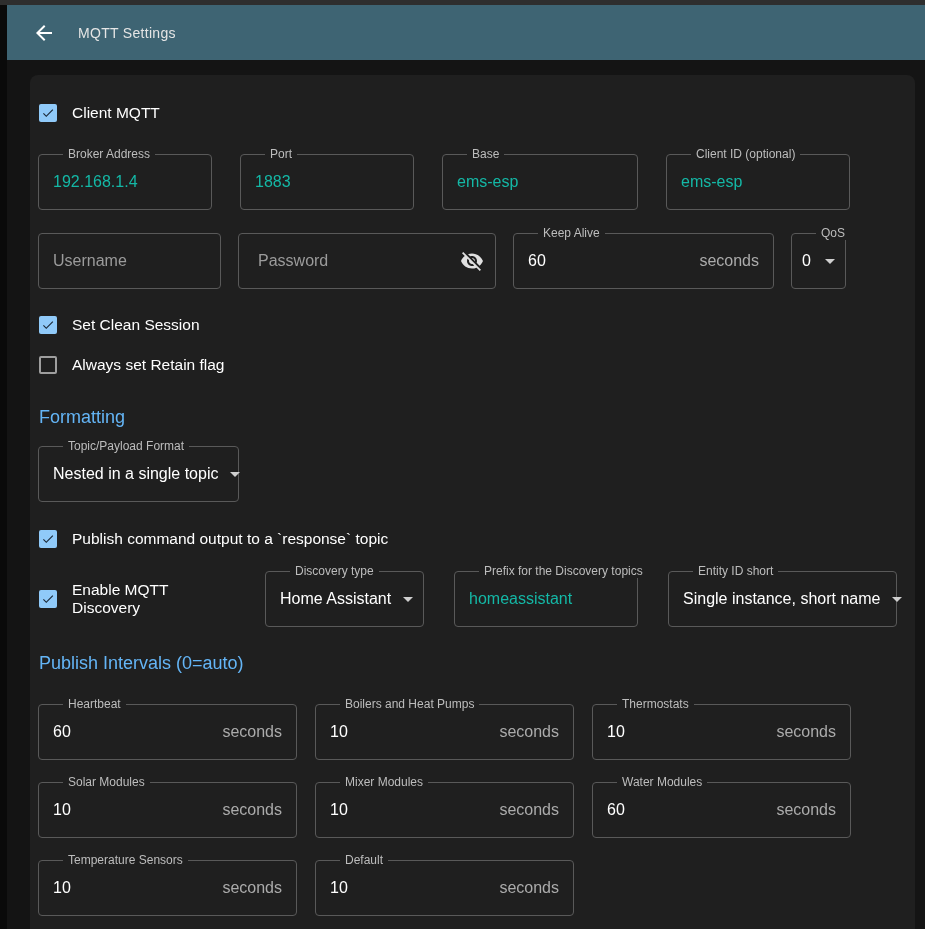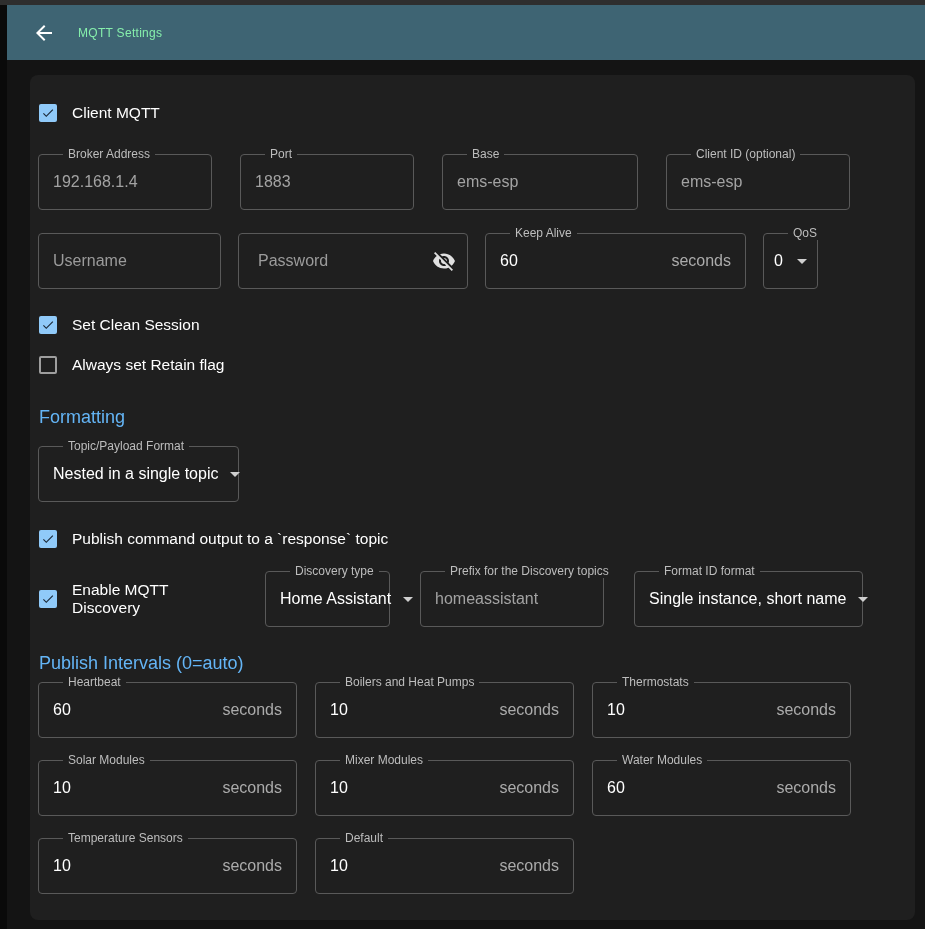--- a/index.html
+++ b/index.html
@@ -5,21 +5,21 @@
   * { box-sizing: border-box; }
   html,body { margin:0; padding:0; background:#0a0a0a; font-family:"Liberation Sans", sans-serif; }
   .top-strip { height:5px; background:#2e2e2e; width:100%; }
   .page { margin-left:7px; width:918px; }
 
   
   .appbar { height:55px; background:#3e6473; display:flex; align-items:center; padding:0 17px; }
   .back-btn { width:40px; height:40px; display:flex; align-items:center; justify-content:center;
               border-radius:50%; cursor:pointer; }
   .back-btn svg { width:24px; height:24px; fill:#ffffff; }
-  .appbar-title { color:#86efac; font-size:12px; font-weight:500; letter-spacing:.3px; margin-left:14px; }
+  .appbar-title { color:#e5e5e5; font-size:14px; font-weight:500; letter-spacing:.3px; margin-left:14px; }
 
   
   .main { background:#141414; padding:15px 10px 16px 23px; min-height:869px; }
   .card { background:#1f1f1f; border-radius:8px; padding:22px 8px 26px 8px; min-height:836px; }
 
   
   .cb-row { display:flex; align-items:center; gap:15px; padding:7px 0 7px 1px; }
   .cb { width:18px; height:18px; border-radius:2px; flex:none; cursor:pointer;
         display:flex; align-items:center; justify-content:center; }
   .cb.checked { background:#90caf9; }
@@ -27,46 +27,46 @@
   .cb.unchecked { border:2px solid #9e9e9e; background:transparent; }
   .cb-label { color:#ffffff; font-size:15.5px; }
 
   
   .field { position:relative; border:1px solid #595959; border-radius:4px; height:56px;
            display:flex; align-items:center; padding:0 14px; background:transparent; }
   .flabel { position:absolute; top:-8px; left:24px; background:#1f1f1f; padding:0 5px;
             font-size:12px; color:#bdbdbd; white-space:nowrap; line-height:14px; }
   .fvalue { color:#ffffff; font-size:16px; flex:1; white-space:nowrap; }
   .fsuffix { color:#ababab; font-size:16px; margin-left:8px; }
-  .field input { background:transparent; border:none; outline:none; color:#a3a3a3;
+  .field input { background:transparent; border:none; outline:none; color:#14b8a6;
                  font-size:16px; width:100%; font-family:inherit; padding:0; }
   .field input::placeholder { color:#9b9b9b; opacity:1; }
   .caret { width:0; height:0; border-left:5px solid transparent; border-right:5px solid transparent;
            border-top:5px solid #cfcfcf; margin-left:12px; flex:none; }
   .select { cursor:pointer; }
   .eye-btn { width:34px; height:34px; margin-right:-8px; display:flex; align-items:center;
              justify-content:center; border-radius:50%; cursor:pointer; flex:none; }
   .eye-btn svg { width:24px; height:24px; fill:#e0e0e0; }
 
   
   .row { display:flex; align-items:flex-start; }
   .row1 { margin-top:25px; gap:28px; }
   .row2 { margin-top:23px; gap:17px; }
   .w174 { width:174px; } .w196 { width:196px; } .w184 { width:184px; }
-  .w193 { width:183px; } .w230 { width:230px;padding-left:19px; } .w261 { width:261px; } .w55 { width:55px; padding:0 10px; }
-  .w200 { width:201px; } .w153 { width:125px;text-align:center; } .w229 { width:229px; }
+  .w193 { width:183px; } .w230 { width:258px;padding-left:19px; } .w261 { width:261px; } .w55 { width:55px; padding:0 10px; }
+  .w200 { width:201px; } .w153 { width:159px;text-align:center; } .w229 { width:229px; }
 
   .mt20 { margin-top:20px; } .mt24 { margin-top:24px; } .mt8 { margin-top:8px; }
 
   .section-h { color:#64b5f6; font-size:18px; font-weight:400; margin:26px 0 0 1px; }
 
   .discovery-row { margin-top:16px; display:flex; align-items:center; gap:30px; }
   .discovery-row .cb-row { width:197px; flex:none; padding:0 0 0 1px; }
 
-  .grid { margin-top:8px; display:grid; grid-template-columns:259px 259px 259px;
+  .grid { margin-top:30px; display:grid; grid-template-columns:259px 259px 259px;
           column-gap:18px; row-gap:22px; }
 </style>
 </head>
 <body>
 
 <div class="top-strip"></div>
 
 <div class="page">
 
   <div class="appbar">
@@ -176,21 +176,21 @@
         <div class="field select w153">
           <span class="flabel">Discovery type</span>
           <span class="fvalue">Home Assistant</span>
           <span class="caret"></span>
         </div>
         <div class="field w184">
           <span class="flabel">Prefix for the Discovery topics</span>
           <input value="homeassistant" style="">
         </div>
         <div class="field select w229">
-          <span class="flabel">Format ID format</span>
+          <span class="flabel">Entity ID short</span>
           <span class="fvalue">Single instance, short name</span>
           <span class="caret"></span>
         </div>
       </div>
 
       <h2 class="section-h">Publish Intervals (0=auto)</h2>
 
       <div class="grid">
         <div class="field">
           <span class="flabel">Heartbeat</span>

